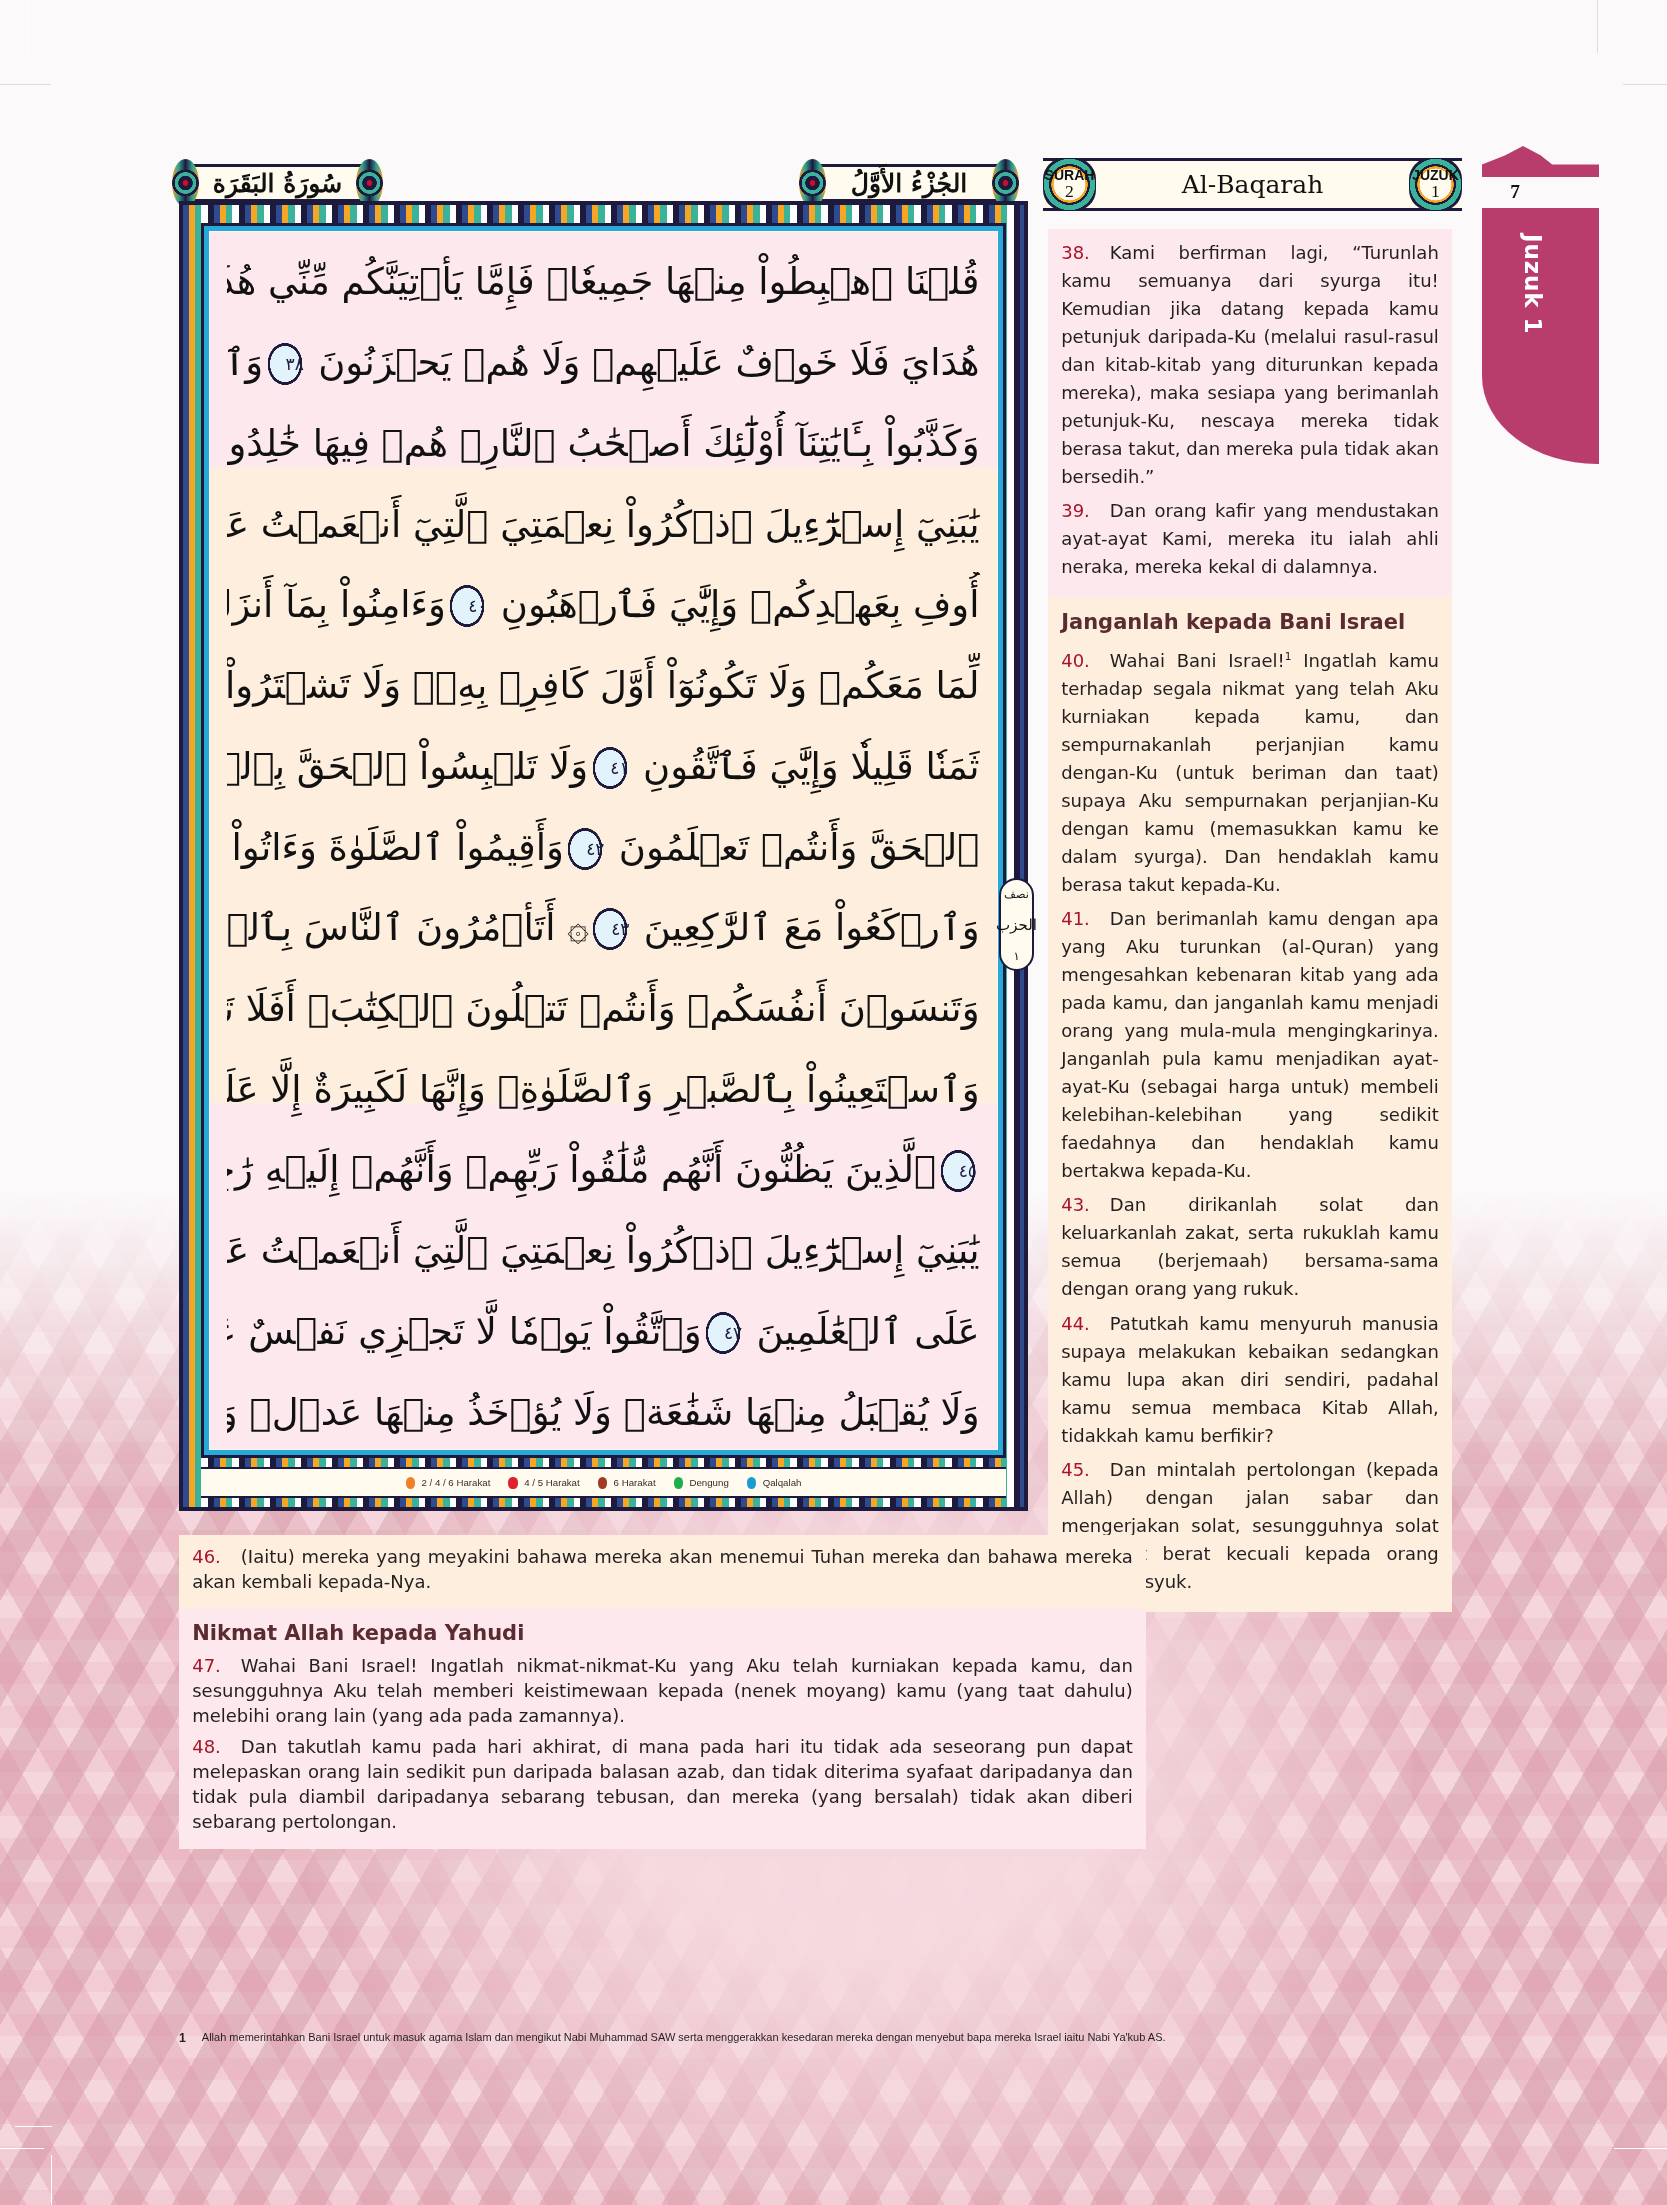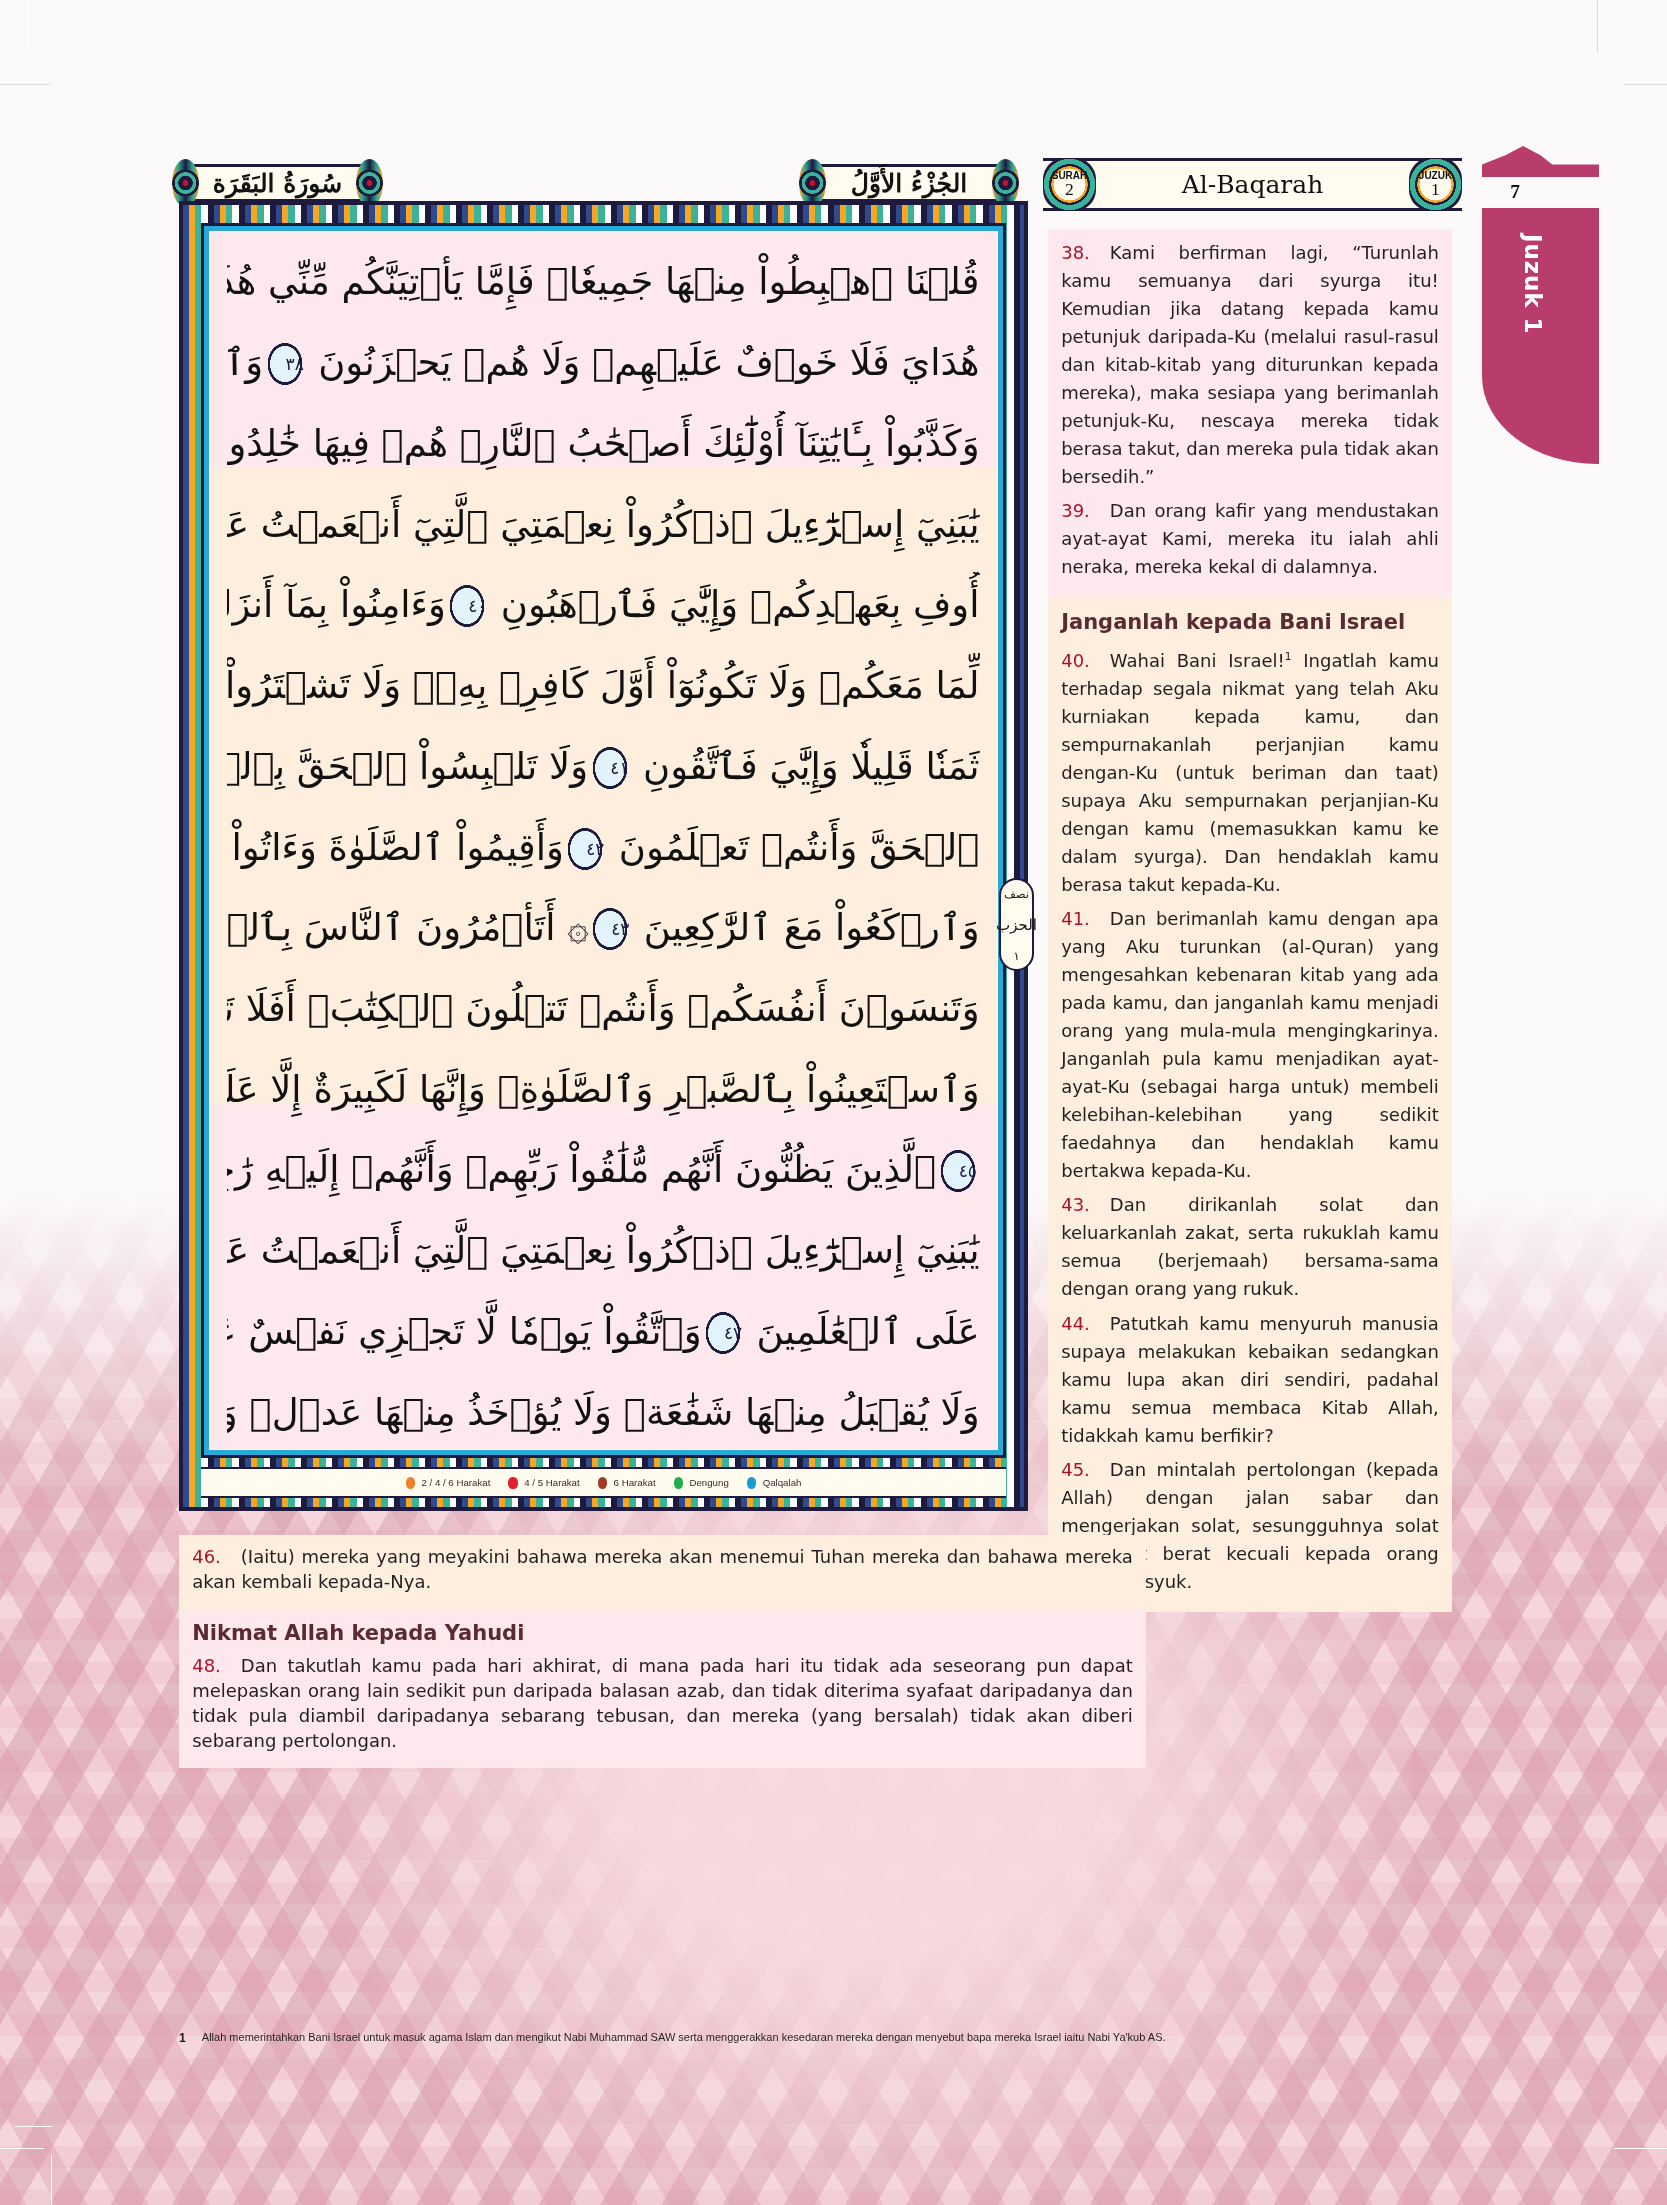--- a/index.html
+++ b/index.html
@@ -102,21 +102,21 @@
   }
   .surah-bar .medal {
     position: absolute; top: -3.5px; width: 53px; height: 53px;
     display: flex; flex-direction: column; align-items: center; justify-content: center;
     background: radial-gradient(ellipse at center, #fffbee 0 42%, #f5a623 43% 48%, #1d1a3d 49% 54%, #3bb39a 55% 68%, #1d1a3d 69% 100%);
     border-radius: 40%;
     font-family: "Liberation Serif", serif; color: #111;
   }
   .surah-bar .medal.l { left: 0; }
   .surah-bar .medal.r { right: 0; }
-  .surah-bar .medal .lbl { font-family: "Liberation Sans", sans-serif; font-size: 10px; font-weight: bold; }
+  .surah-bar .medal .lbl { font-family: "Liberation Sans", sans-serif; font-size: 14px; font-weight: bold; }
   .surah-bar .medal .num { font-size: 17.6px; line-height: 17.6px; }
   .surah-bar .name {
     position: absolute; left: 66px; right: 66px; top: 0; bottom: 0;
     display: flex; align-items: center; justify-content: center;
     font-family: "DejaVu Serif", serif; font-size: 25px; color: #111;
   }
   .juz-tab {
     position: absolute; left: 1482px; top: 146px; width: 117px; height: 318px;
   }
   .juz-tab .crown {
@@ -284,20 +284,21 @@
       <p class="verse"><span class="vn">45.</span><span>Dan mintalah pertolongan (kepada Allah) dengan jalan sabar dan mengerjakan solat, sesungguhnya solat itu amat berat kecuali kepada orang yang khusyuk.</span></p>
     </div>
   </div>
 
 <div class="bottom-box" id="transBottom">
     <div class="tblock cream">
       <p class="verse"><span class="vn">46.</span><span>(Iaitu) mereka yang meyakini bahawa mereka akan menemui Tuhan mereka dan bahawa mereka akan kembali kepada-Nya.</span></p>
     </div>
     <div class="tblock pink">
       <div class="section-title">Nikmat Allah kepada Yahudi</div>
+      <p class="verse"><span class="vn">47.</span><span>Wahai Bani Israel! Ingatlah nikmat-nikmat-Ku yang Aku telah kurniakan kepada kamu, dan sesungguhnya Aku telah memberi keistimewaan kepada (nenek moyang) kamu (yang taat dahulu) melebihi orang lain (yang ada pada zamannya).</span></p>
       <p class="verse"><span class="vn">48.</span><span>Dan takutlah kamu pada hari akhirat, di mana pada hari itu tidak ada seseorang pun dapat melepaskan orang lain sedikit pun daripada balasan azab, dan tidak diterima syafaat daripadanya dan tidak pula diambil daripadanya sebarang tebusan, dan mereka (yang bersalah) tidak akan diberi sebarang pertolongan.</span></p>
     </div>
   </div>
 
 <div class="footnote">
   <span class="fn-num">1</span>
   <span>Allah memerintahkan Bani Israel untuk masuk agama Islam dan mengikut Nabi Muhammad SAW serta menggerakkan kesedaran mereka dengan menyebut bapa mereka Israel iaitu Nabi Ya'kub AS.</span>
 </div>
 
 

